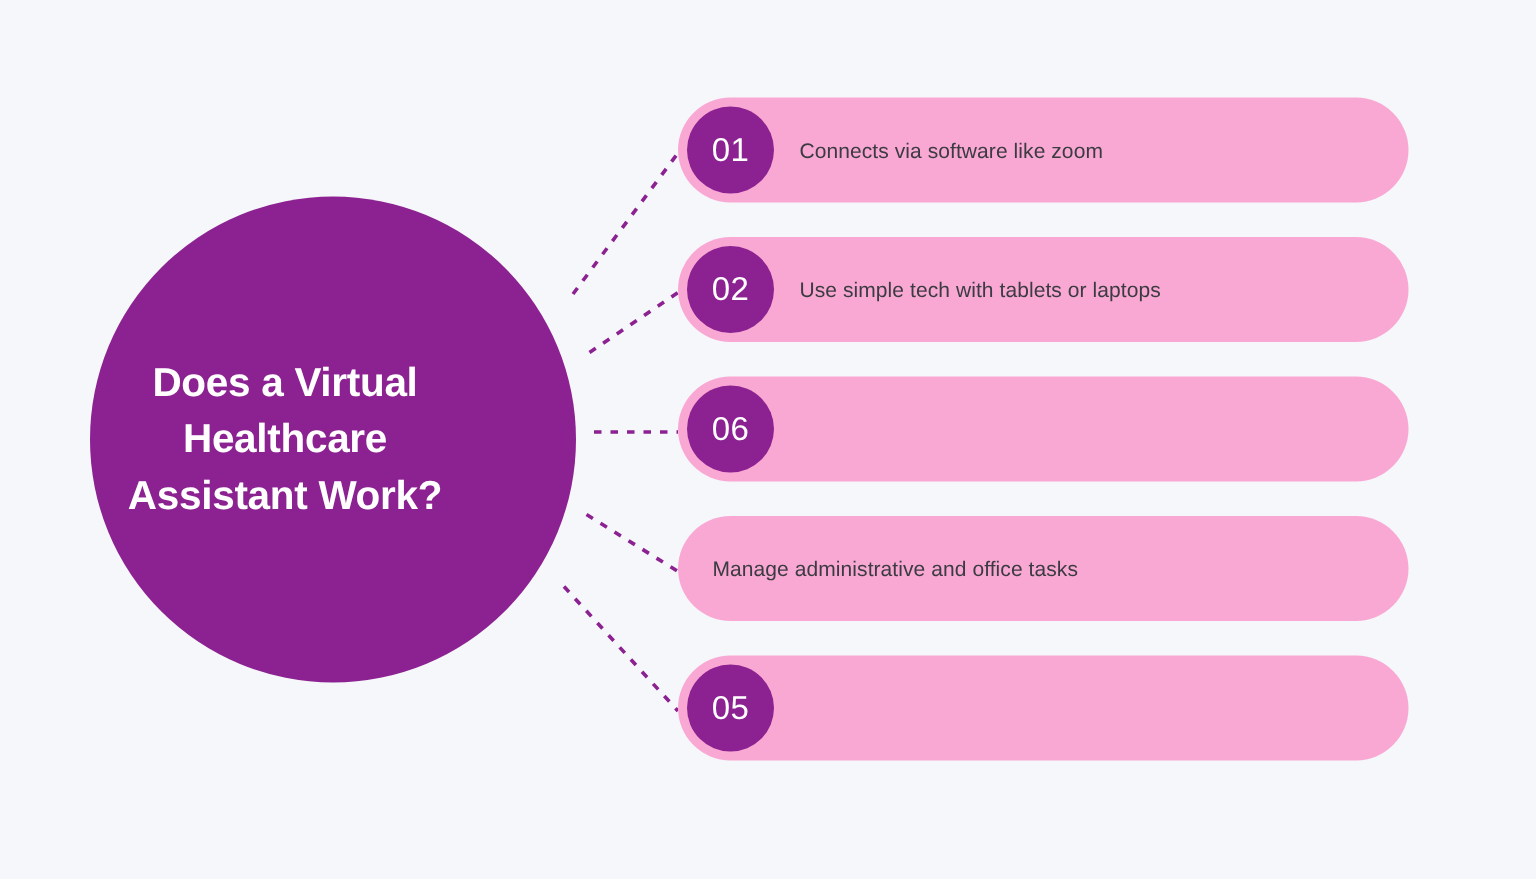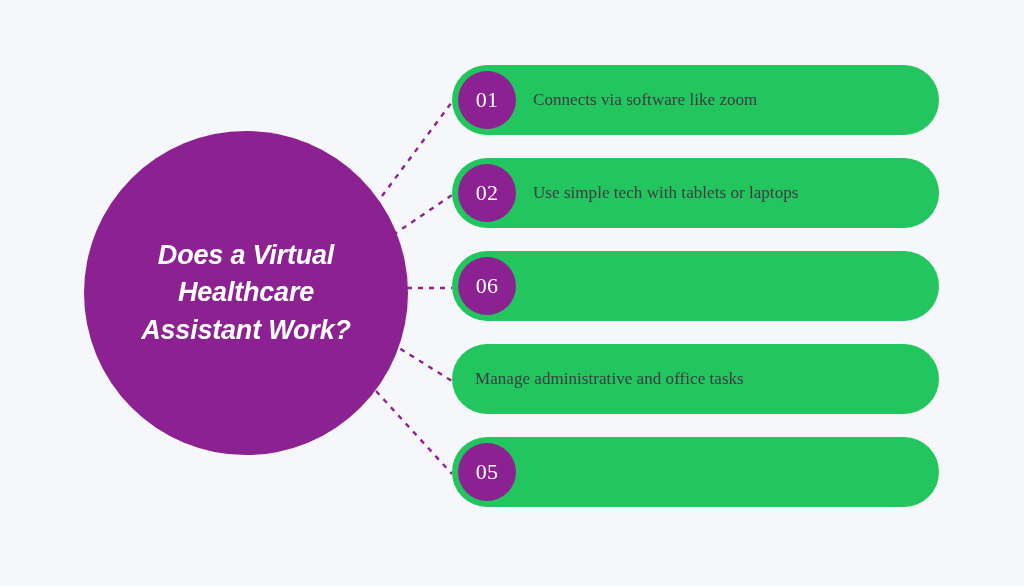--- a/index.html
+++ b/index.html
@@ -31,31 +31,30 @@
     top: 0;
     width: 1024px;
     height: 586px;
     pointer-events: none;
     z-index: 1;
   }
 
   
   #hub {
     position: absolute;
-    left: 84px;
+    left: 60px;
     top: 131px;
     width: 324px;
     height: 324px;
     border-radius: 50%;
     background: #8c2191;
     display: flex;
     align-items: center;
-    justify-content: center;
+    justify-content: flex-start;
     z-index: 2;
-    font-style: italic;
   }
 
   #hub-title {
     color: #ffffff;
     font-size: 27px;
     font-weight: bold;
     line-height: 1.38;
     text-align: center;
     letter-spacing: -0.2px;
     width: 260px;
@@ -71,48 +70,47 @@
     z-index: 3;
     display: flex;
     flex-direction: column;
     gap: 23px;
   }
 
   .item-card {
     position: relative;
     width: 487px;
     min-height: 70px;
-    background: #22c55e;
+    background: #f9a8d4;
     border-radius: 35px;
     display: flex;
     align-items: center;
     padding-left: 6px;
     padding-right: 26px;
-    font-family: Liberation Serif, serif;
   }
 
   .badge {
     flex: 0 0 auto;
     width: 58px;
     height: 58px;
     border-radius: 50%;
     background: #8c2191;
     color: #ffffff;
     display: flex;
     align-items: center;
     justify-content: center;
     font-size: 22px;
     font-weight: normal;
     letter-spacing: 0.3px;
   }
 
   .item-text {
     margin-left: 17px;
     color: #3b3b41;
-    font-size: 17px;
+    font-size: 14px;
     line-height: 1.48;
     font-weight: normal;
     letter-spacing: 0.05px;
   }
 </style>
 </head>
 <body>
 
 <div id="infographic">
 

